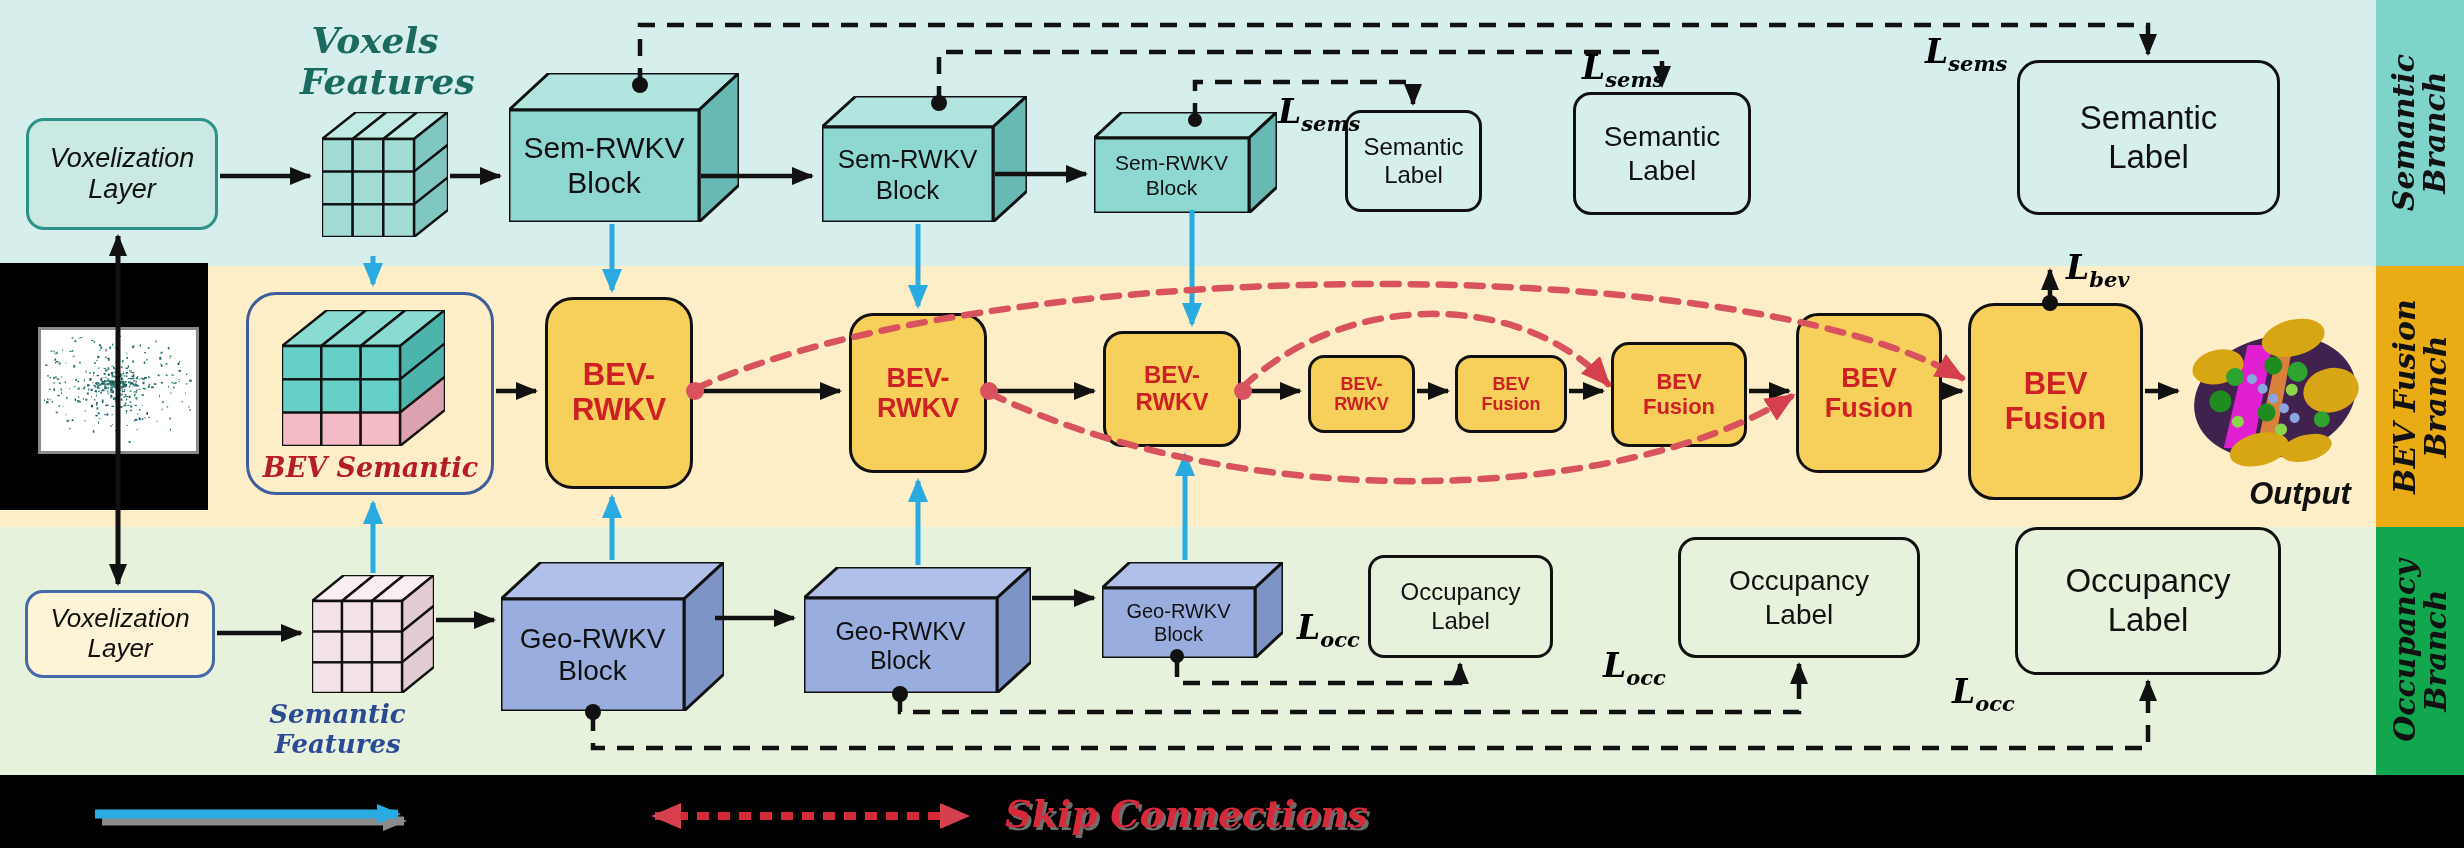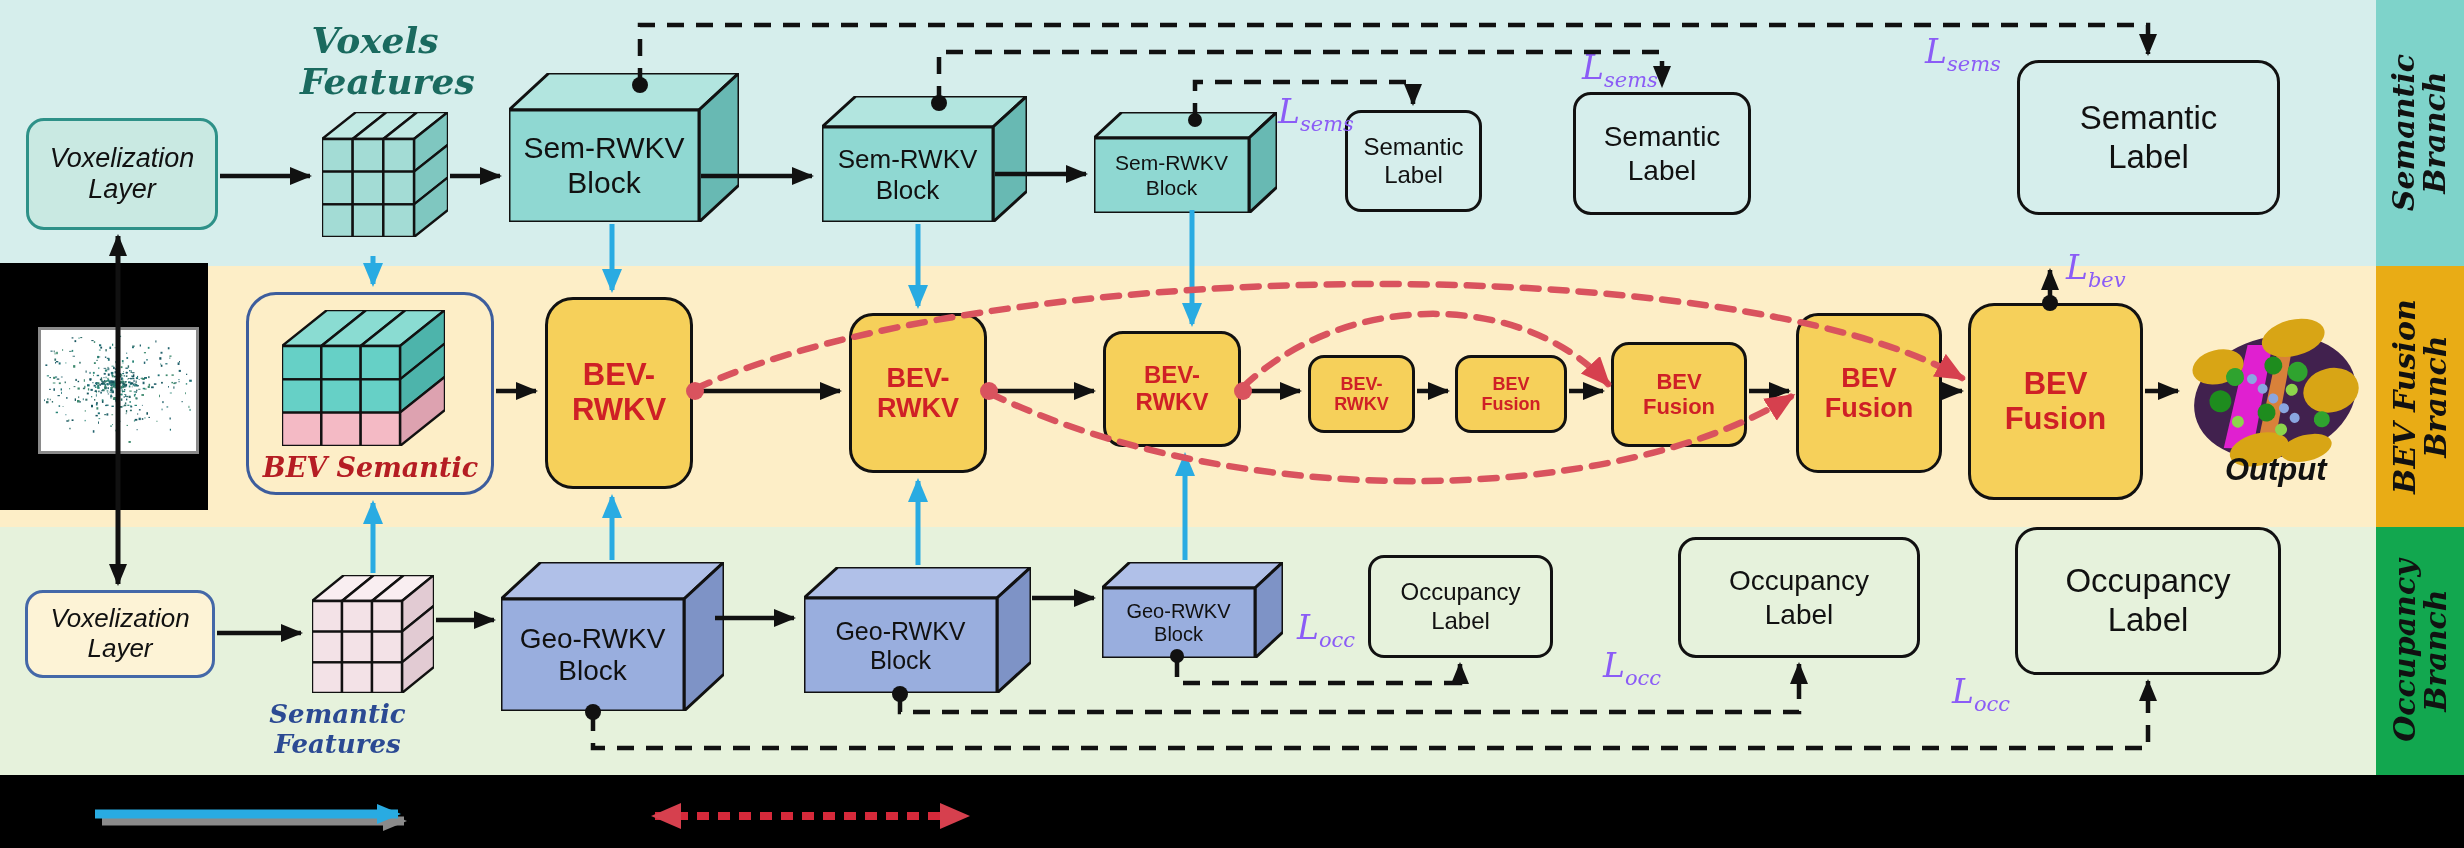--- a/index.html
+++ b/index.html
@@ -15,21 +15,21 @@
             text-align:center;box-sizing:border-box}
   .voxbox{border-radius:18px;font-style:italic;font-size:27px;color:#111;line-height:1.15}
   .labelbox{border:3px solid #111;background:transparent;color:#111;line-height:1.18}
   .labelbox span{display:block}
   .bevbox{border:3px solid #111;background:#f6d05a;color:#cf2026;font-weight:600;line-height:1.12}
   .box3d{position:absolute}
   .b3label{position:absolute;left:0;display:flex;flex-direction:column;align-items:center;justify-content:center;
            text-align:center;color:#111;line-height:1.16}
   .cube3{position:absolute}
   .featlabel{position:absolute;text-align:center;font-family:"DejaVu Serif",serif;font-style:italic;font-weight:700;line-height:1.15}
-  .loss{position:absolute;color:#8b5cf6;font-family:"DejaVu Serif",serif;font-style:italic;font-weight:400;font-size:33px;white-space:nowrap}
+  .loss{position:absolute;color:#000000;font-family:"DejaVu Serif",serif;font-style:italic;font-weight:700;font-size:33px;white-space:nowrap}
   .loss sub{font-size:21px}
   .legendtext{position:absolute;font-family:"DejaVu Serif",serif;font-style:italic;font-weight:700;font-size:37px;
               text-shadow:3px 3px 0 #6e6e6e;white-space:nowrap}
   svg{display:block}
   #connectors{position:absolute;left:0;top:0;pointer-events:none}
 </style>
 </head>
 <body>
 
 <div id="canvas">
@@ -723,21 +723,21 @@
           <circle cx="88" cy="118" r="6" fill="#8cd44c"></circle>
         <circle cx="108" cy="82" r="6" fill="#8cd44c"></circle>
         <circle cx="72" cy="62" r="5" fill="#8aa6e0"></circle>
           <circle cx="80" cy="74" r="5" fill="#8aa6e0"></circle>
         <circle cx="88" cy="86" r="5" fill="#8aa6e0"></circle>
           <circle cx="96" cy="98" r="5" fill="#8aa6e0"></circle>
         <circle cx="104" cy="110" r="5" fill="#8aa6e0"></circle>
       </g>
     </svg>
   </div>
-  <div class="abs" style="left:2225px;top:452px;width:150px;font-size:31px;font-weight:700;font-style:italic;color:#111">Output</div>
+  <div class="abs" style="left:2225px;top:476px;width:150px;text-align:center;font-size:31px;font-weight:700;font-style:italic;color:#111">Output</div>
 
   <div class="roundbox voxbox" style="left:25px;top:590px;width:190px;height:88px;background:#fdf3d6;border:3px solid #4468a8;font-size:26px">
     <span>Voxelization</span>
     <span>Layer</span>
   </div>
 
   <div class="cube3" style="left:312px;top:575px">
       <svg width="122" height="118">
         <path d="M0,26 L32,0 L62,0 L30,26 Z" fill="#f9eef1" stroke="#111" stroke-width="2.4" stroke-linejoin="round"></path>
         <path d="M30,26 L62,0 L92,0 L60,26 Z" fill="#f9eef1" stroke="#111" stroke-width="2.4" stroke-linejoin="round"></path>
@@ -811,20 +811,21 @@
   <div class="loss" style="left:1297px;top:608px">
     <span>L</span><sub>occ</sub>
   </div>
   <div class="loss" style="left:1603px;top:646px">
     <span>L</span><sub>occ</sub>
   </div>
   <div class="loss" style="left:1952px;top:672px">
     <span>L</span><sub>occ</sub>
   </div>
 
+  <div class="legendtext" style="left:1005px;top:792px;color:#d6293a">Skip Connections</div>
 
   <svg id="connectors" width="2464" height="848" viewBox="0 0 2464 848">
     <defs>
       <marker id="mBlack" markerUnits="userSpaceOnUse" markerWidth="24" markerHeight="20" refX="20" refY="9" orient="auto">
         <path d="M0,0 L22,9 L0,18 Z" fill="#111"></path>
       </marker>
       <marker id="mCyan" markerUnits="userSpaceOnUse" markerWidth="26" markerHeight="22" refX="21" refY="10" orient="auto">
         <path d="M0,0 L24,10 L0,20 Z" fill="#29abe2"></path>
       </marker>
       <marker id="mRed" markerUnits="userSpaceOnUse" markerWidth="34" markerHeight="30" refX="26" refY="13" orient="auto-start-reverse">

